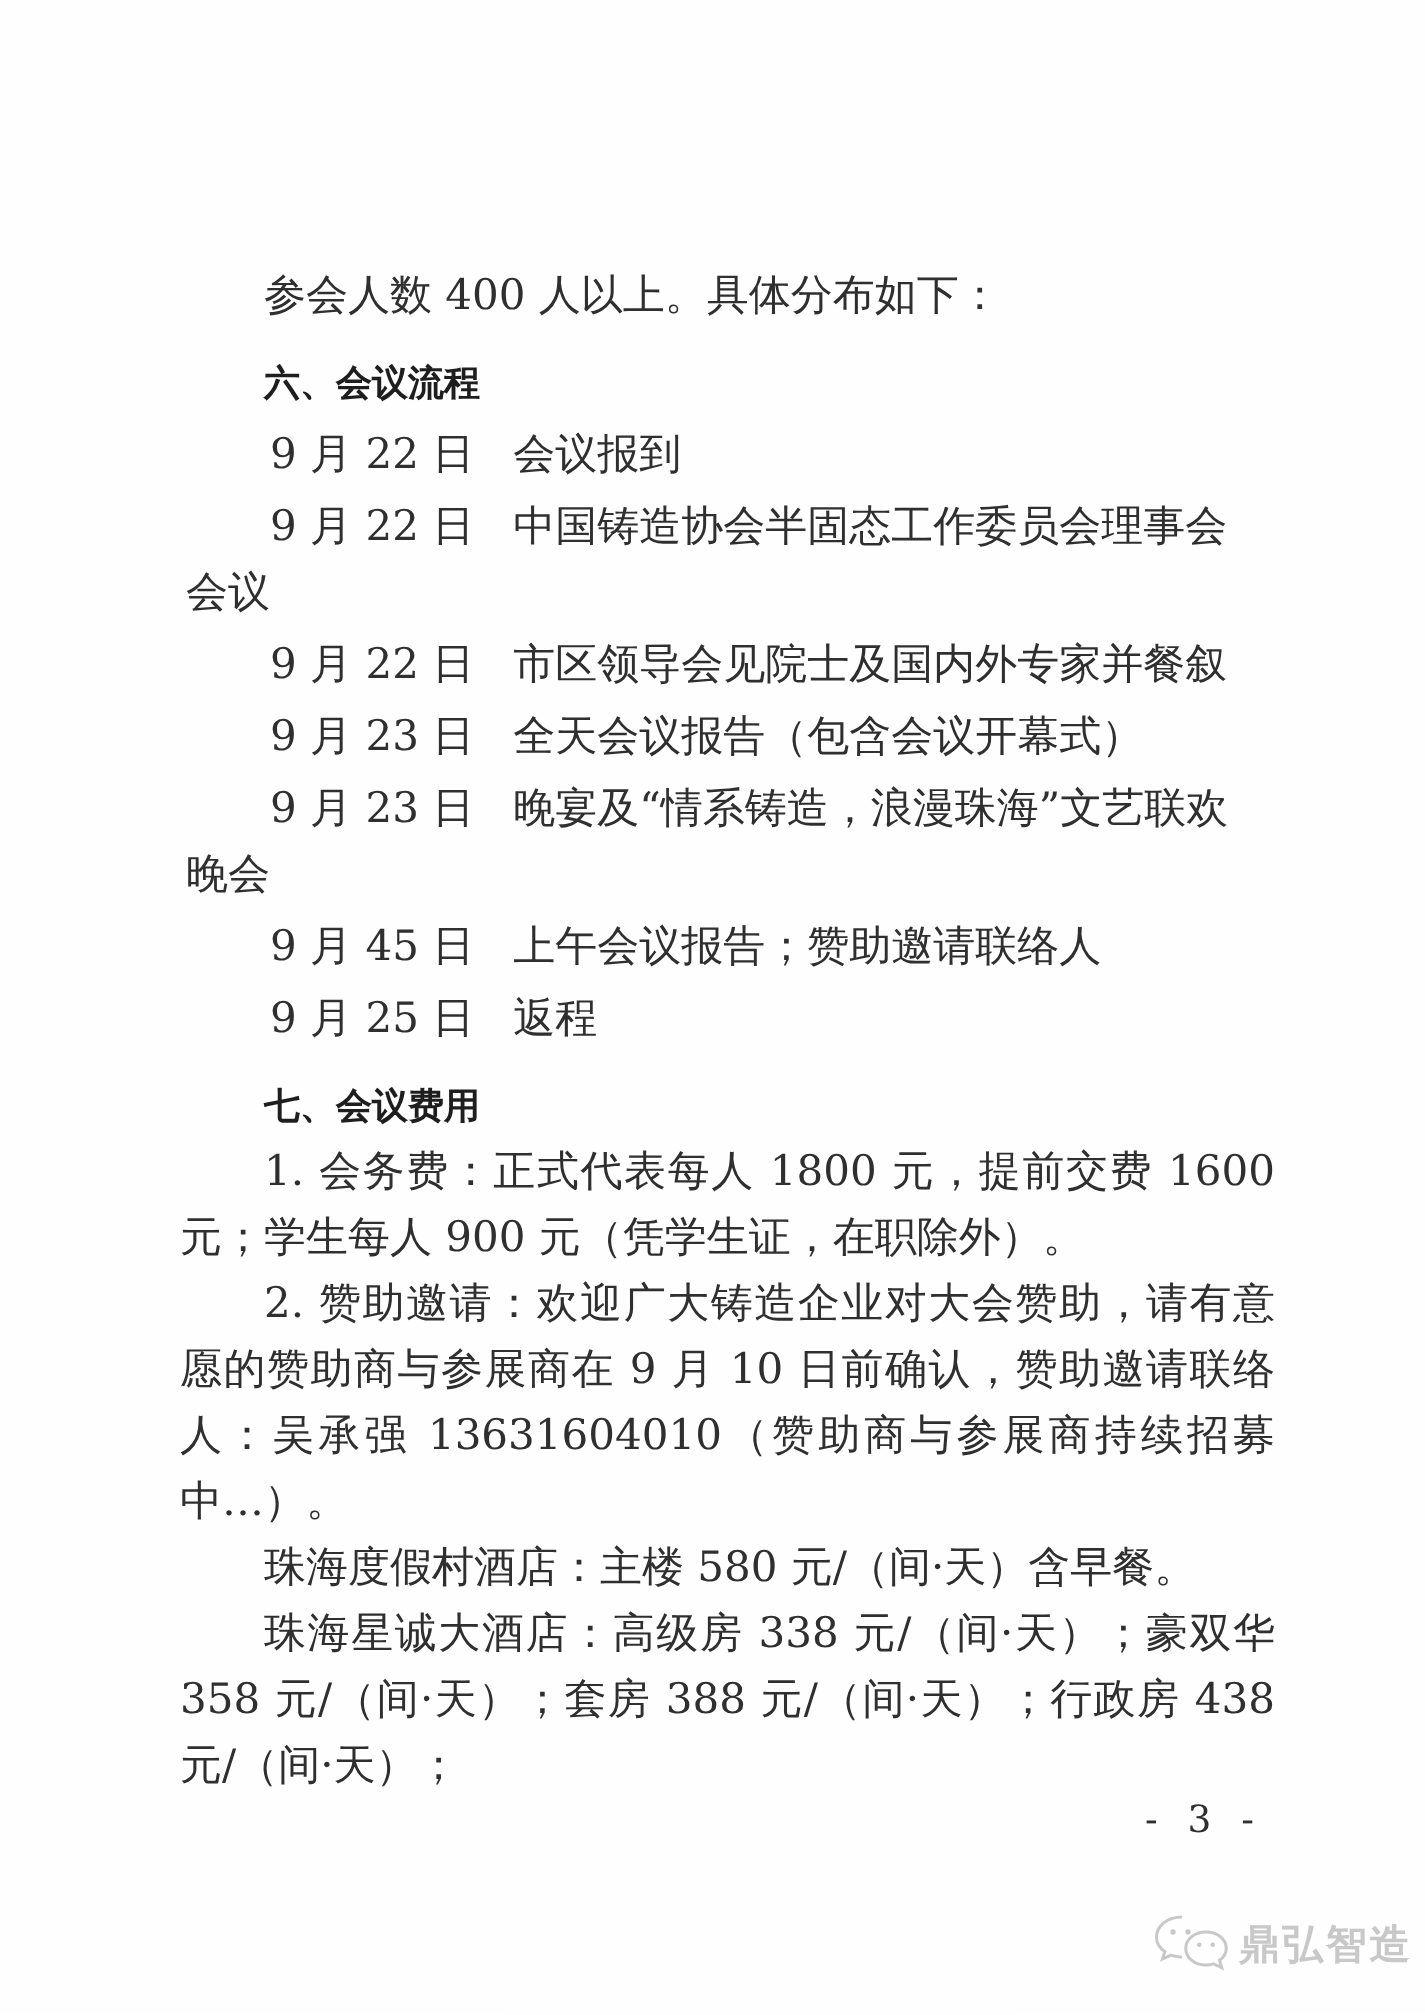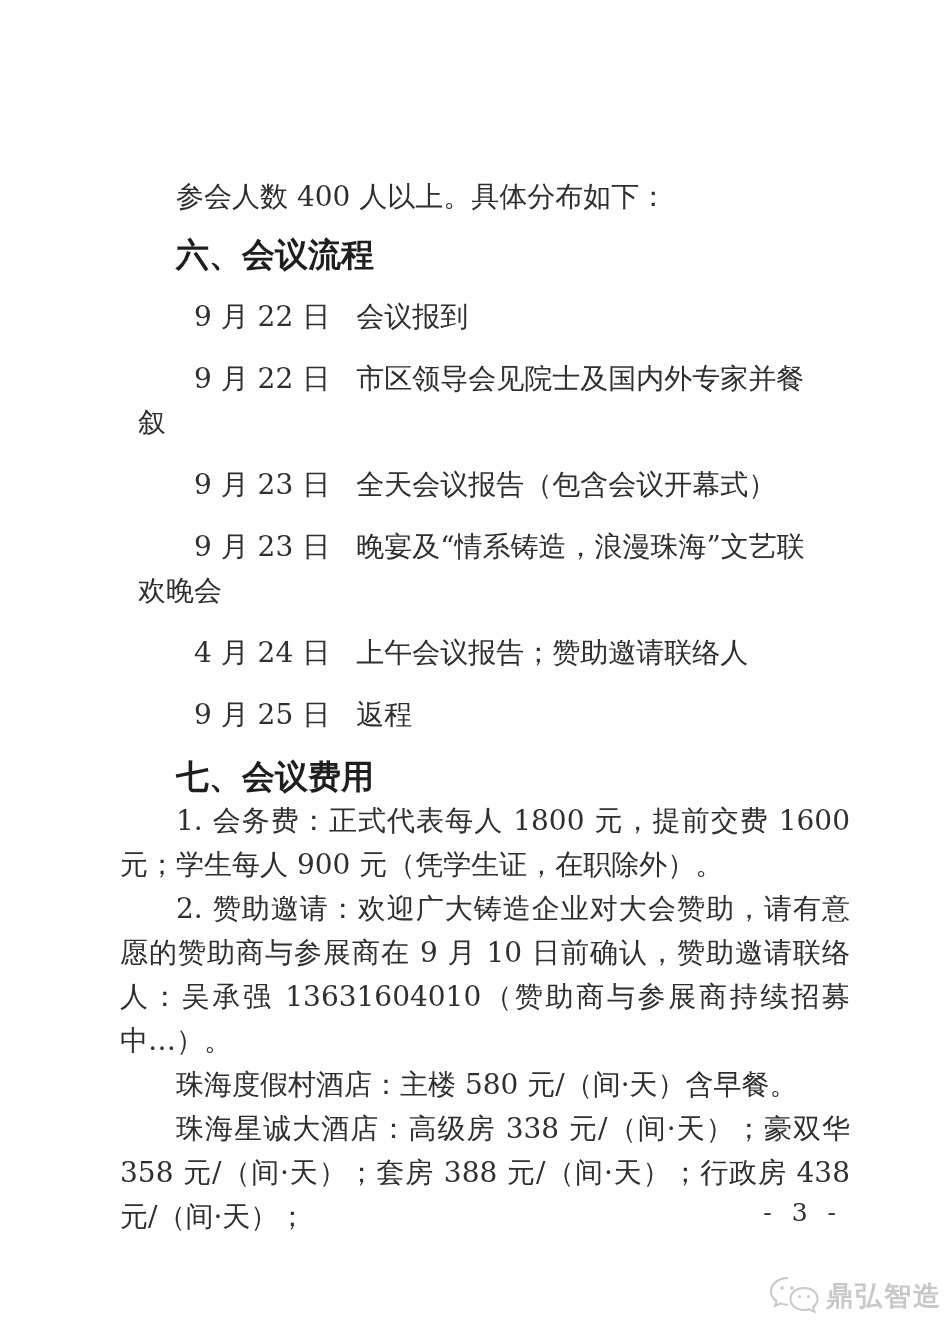--- a/index.html
+++ b/index.html
@@ -29,25 +29,25 @@
   }
   .para {
     margin: 0;
     text-indent: 56px;
   }
   .heading {
     margin: 14px 0 0 0;
     text-indent: 56px;
     font-family: "DejaVu Sans", "Liberation Sans", sans-serif;
     font-weight: bold;
-    font-size: 33px;
+    font-size: 24px;
     color: #1e1e1e;
   }
   .schedule-line {
-    margin: 18px;
+    margin: 4px;
     text-indent: 56px;
     text-align: left;
   }
   .schedule-line .gap {
     display: inline-block;
     width: 26px;
   }
   .page-number {
     position: absolute;
     top: 1198px;
@@ -84,28 +84,29 @@
 <div class="page">
 
   <div class="content">
 
     <p class="para">参会人数 400 人以上。具体分布如下：</p>
 
     <p class="heading">六、会议流程</p>
 
     <p class="schedule-line"><span>9 月 22 日</span><span class="gap"></span><span>会议报到</span></p>
 
+    <p class="schedule-line"><span>9 月 22 日</span><span class="gap"></span><span>中国铸造协会半固态工作委员会理事会会议</span></p>
 
     <p class="schedule-line"><span>9 月 22 日</span><span class="gap"></span><span>市区领导会见院士及国内外专家并餐叙</span></p>
 
     <p class="schedule-line"><span>9 月 23 日</span><span class="gap"></span><span>全天会议报告（包含会议开幕式）</span></p>
 
     <p class="schedule-line"><span>9 月 23 日</span><span class="gap"></span><span>晚宴及“情系铸造，浪漫珠海”文艺联欢晚会</span></p>
 
-    <p class="schedule-line"><span>4 月 24 日</span><span class="gap"></span><span>上午会议报告；赞助邀请联络人</span></p>
+    <p class="schedule-line"><span>9 月 45 日</span><span class="gap"></span><span>上午会议报告；赞助邀请联络人</span></p>
 
     <p class="schedule-line"><span>9 月 25 日</span><span class="gap"></span><span>返程</span></p>
 
     <p class="heading">七、会议费用</p>
 
     <p class="para">1. 会务费：正式代表每人 1800 元，提前交费 1600 元；学生每人 900 元（凭学生证，在职除外）。</p>
     <p class="para">2. 赞助邀请：欢迎广大铸造企业对大会赞助，请有意愿的赞助商与参展商在 9 月 10 日前确认，赞助邀请联络人：吴承强 13631604010（赞助商与参展商持续招募中…）。</p>
     <p class="para">珠海度假村酒店：主楼 580 元/（间·天）含早餐。</p>
     <p class="para">珠海星诚大酒店：高级房 338 元/（间·天）；豪双华 358 元/（间·天）；套房 388 元/（间·天）；行政房 438 元/（间·天）；</p>
 

